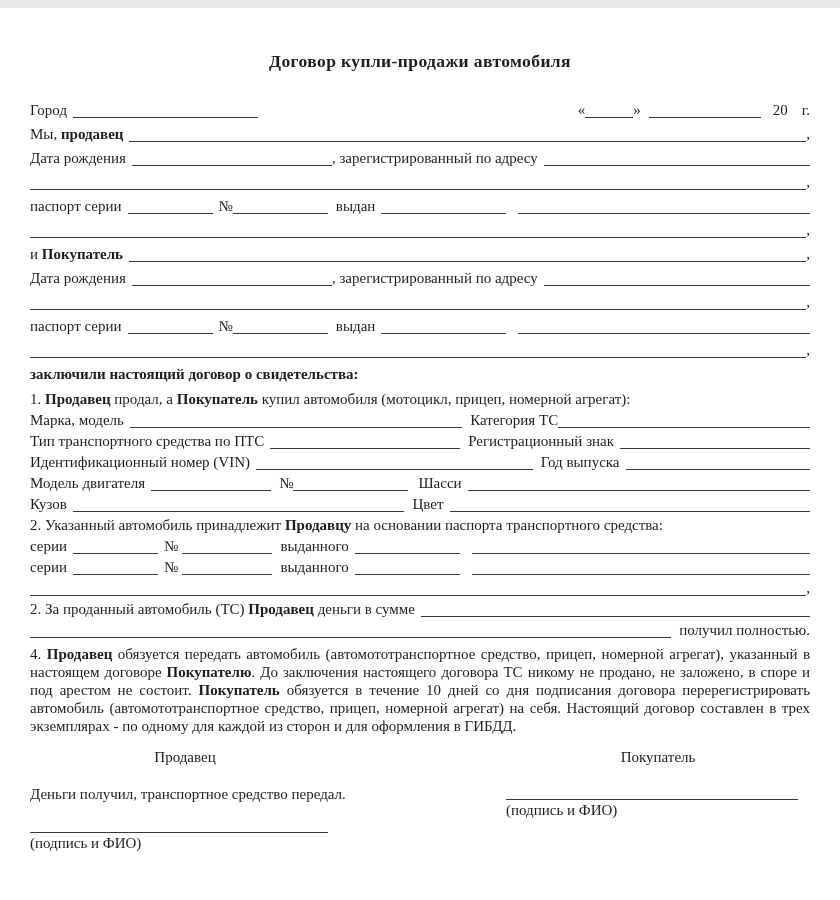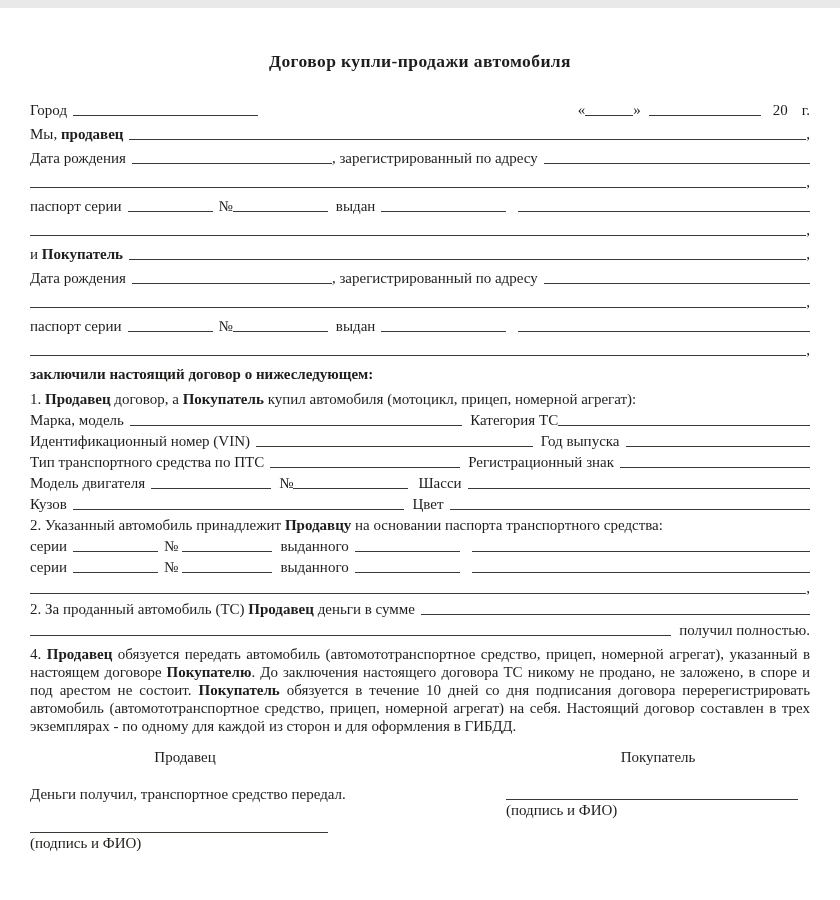--- a/index.html
+++ b/index.html
@@ -3,21 +3,21 @@
 <meta charset="utf-8">
 <style>
   html,body{margin:0;padding:0;background:#e9e9e9;}
   .page{
     width:840px;height:900px;margin:8px auto;background:#ffffff;overflow:hidden;
     box-sizing:border-box;padding:37px 30px 0 30px;
     font-family:"Liberation Serif","DejaVu Serif",serif;
     font-size:15px;color:#1f1d1b;
   }
   .title{text-align:center;font-weight:700;font-size:17.5px;margin:6px 0 30px 0;letter-spacing:.4px;}
-  .row{display:flex;align-items:flex-start;line-height:17px;}
+  .row{display:flex;align-items:center;line-height:17px;}
   .block-id .row{margin-bottom:7px;}
   .block-sec .row{margin-bottom:4px;}
   .bl{border-bottom:1px solid #3c3833;height:13px;flex:0 0 auto;}
   .grow{flex:1 1 auto;}
   .sp{flex:1 1 auto;}
   .f1{flex:1 1 0;}.f13{flex:1.32 1 0;}.f15{flex:1.5 1 0;}.f09{flex:.92 1 0;}
   .w48{width:48px;}.w85{width:85px;}.w90{width:90px;}.w95{width:95px;}.w105{width:105px;}
   .w112{width:112px;}.w115{width:115px;}.w120{width:120px;}.w125{width:125px;}
   .w185{width:185px;}.w200{width:200px;}
   .g4{margin-left:4px;}.g6{margin-left:6px;}.g8{margin-left:8px;}.g10{margin-left:10px;}
@@ -106,44 +106,44 @@
       <span class="bl w125 g6"></span>
       <span class="bl grow g12"></span>
     </div>
     <div class="row">
       <span class="bl grow"></span>
       <span>,</span>
     </div>
   </div>
 
   <div class="row bold heading-row">
-    <span>заключили настоящий договор о нижеследующем:</span>
+    <span>заключили настоящий договор о свидетельства:</span>
   </div>
 
   <div class="block-sec">
 
     <div class="row">
-      <span><span>1. </span><b>Продавец</b><span> договор, а </span><b>Покупатель</b><span> купил автомобиля (мотоцикл, прицеп, номерной агрегат):</span></span>
+      <span><span>1. </span><b>Продавец</b><span> продал, а </span><b>Покупатель</b><span> купил автомобиля (мотоцикл, прицеп, номерной агрегат):</span></span>
     </div>
     <div class="row">
       <span>Марка, модель</span>
       <span class="bl f13 g6"></span>
       <span class="g8">Категория ТС</span>
       <span class="bl f1"></span>
     </div>
     <div class="row">
+      <span>Тип транспортного средства по ПТС</span>
+      <span class="bl f1 g6"></span>
+      <span class="g8">Регистрационный знак</span>
+      <span class="bl f1 g6"></span>
+    </div>
+    <div class="row">
       <span>Идентификационный номер (VIN)</span>
       <span class="bl f15 g6"></span>
       <span class="g8">Год выпуска</span>
-      <span class="bl f1 g6"></span>
-    </div>
-    <div class="row">
-      <span>Тип транспортного средства по ПТС</span>
-      <span class="bl f1 g6"></span>
-      <span class="g8">Регистрационный знак</span>
       <span class="bl f1 g6"></span>
     </div>
     <div class="row">
       <span>Модель двигателя</span>
       <span class="bl w120 g6"></span>
       <span class="g8">№</span>
       <span class="bl w115"></span>
       <span class="g10">Шасси</span>
       <span class="bl grow g6"></span>
     </div>

